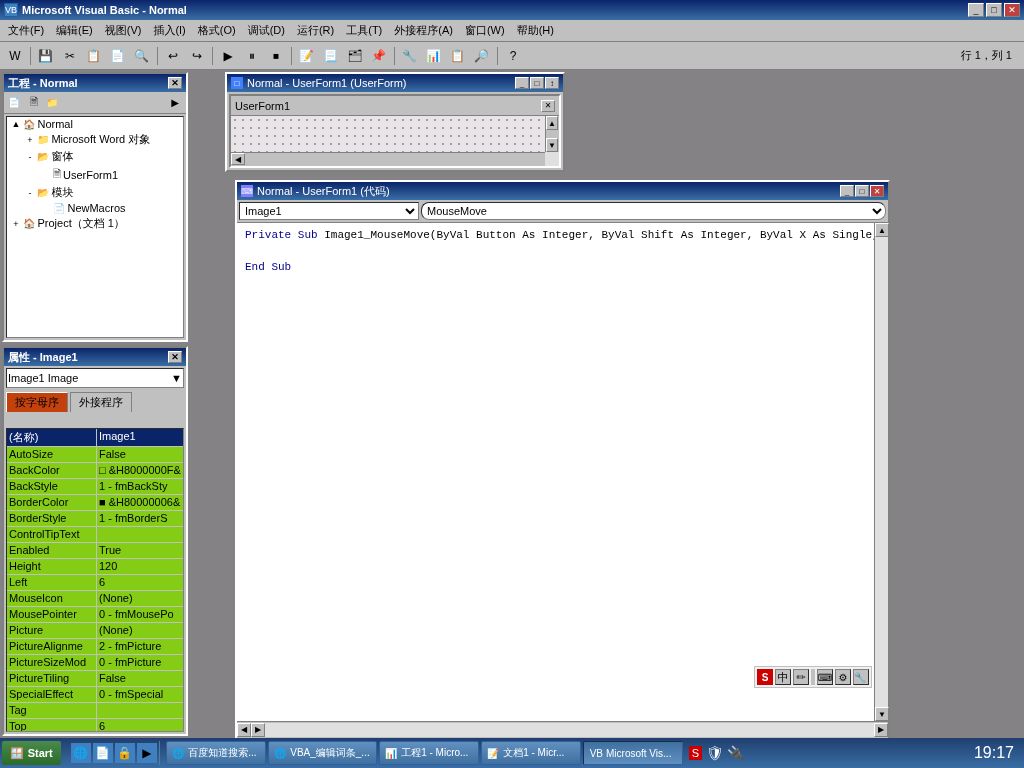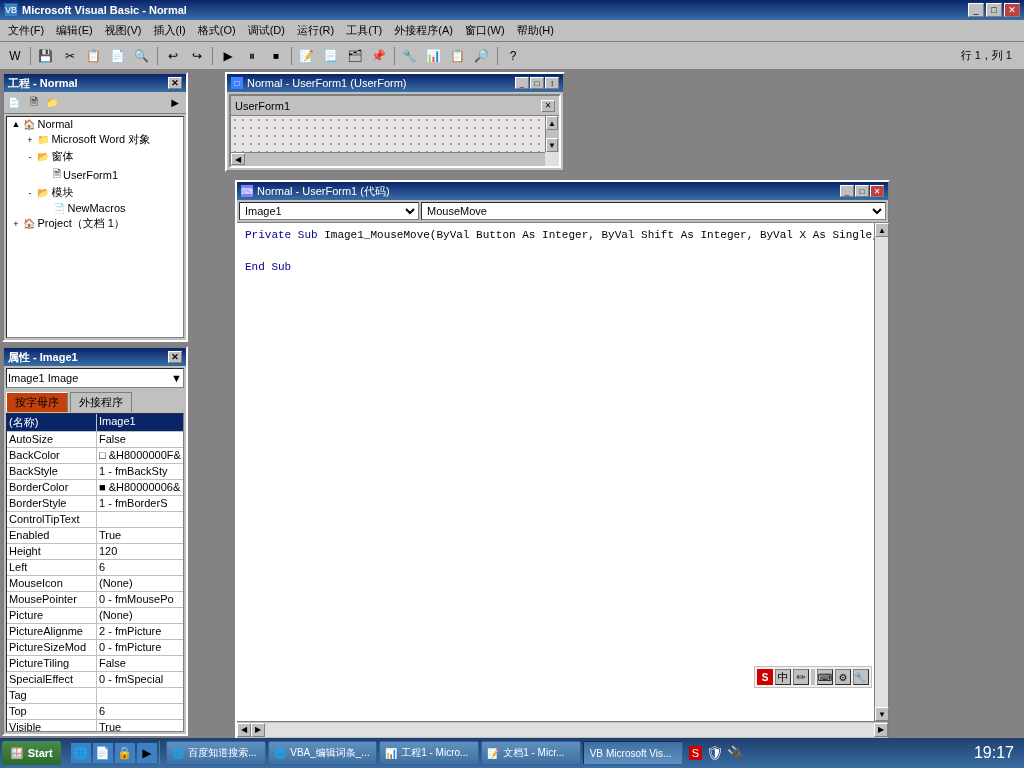--- a/index.html
+++ b/index.html
@@ -245,23 +245,23 @@
       background: #c0c0c0;
       cursor: pointer;
     }
     .props-tab.active {
       background: #c2410c;
       border-top: 1px solid #ffffff;
       border-left: 1px solid #ffffff;
       z-index: 1;
     }
     .props-grid {
-      background: #ffffff;
+      background: #84cc16;
       border: 1px inset #808080;
-      margin: 1px 2px 2px;
+      margin: 16px 2px 2px;
       flex: 1;
       overflow: auto;
     }
     .props-row {
       display: flex;
       border-bottom: 1px solid #c0c0c0;
       min-height: 16px;
     }
     .props-row.selected { background: #0a246a; color: white; }
     .props-name {
@@ -713,21 +713,21 @@
           <div class="mdi-btn">_</div>
           <div class="mdi-btn">□</div>
           <div class="mdi-btn close">✕</div>
         </div>
       </div>
 
       <div class="code-toolbar">
         <select class="code-select" style="width:180px;">
           <option>Image1</option>
         </select>
-        <select class="code-select" style="flex:1;">
+        <select class="code-select" style="flex:1;border-radius:8px;">
           <option>MouseMove</option>
         </select>
       </div>
 
       <div style="display:flex; flex:1; height:calc(100% - 42px - 16px); background:white;">
         <div class="code-area" style="flex:1; overflow:hidden; padding:4px 8px;">
           <div class="code-line">
             <span class="kw">Private Sub </span><span class="normal">Image1_MouseMove(ByVal Button As Integer, ByVal Shift As Integer, ByVal X As Single, By</span>
           </div>
           <div class="code-line">&nbsp;</div>

